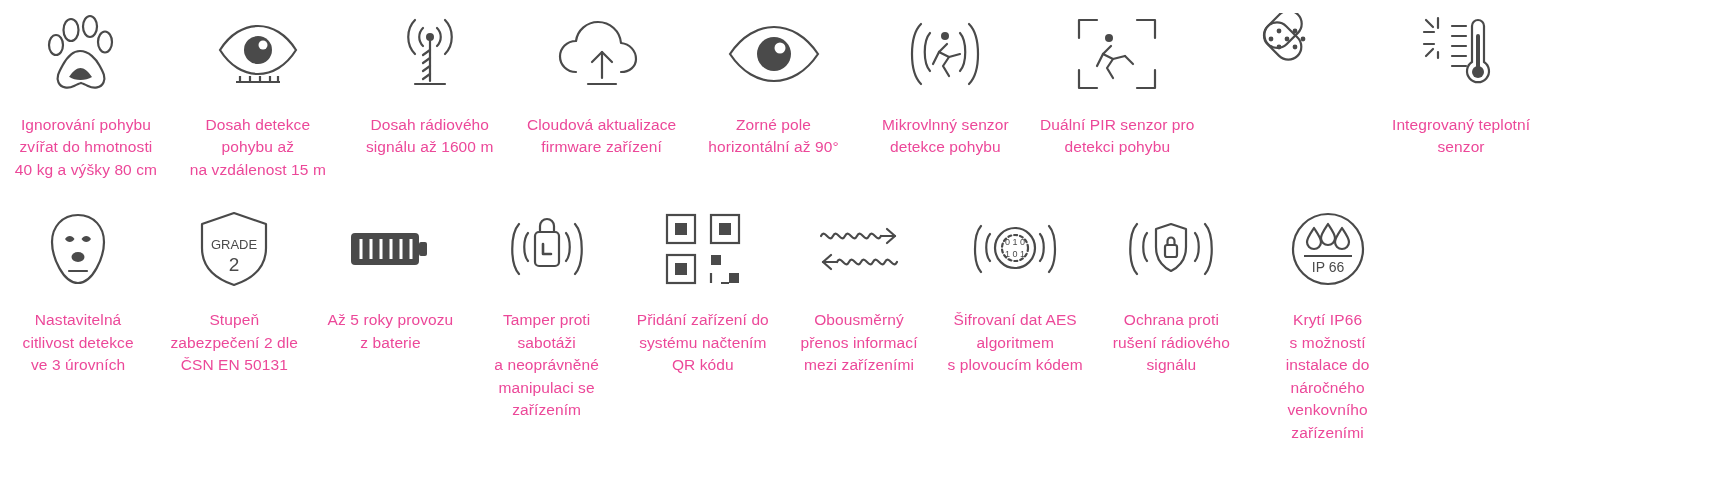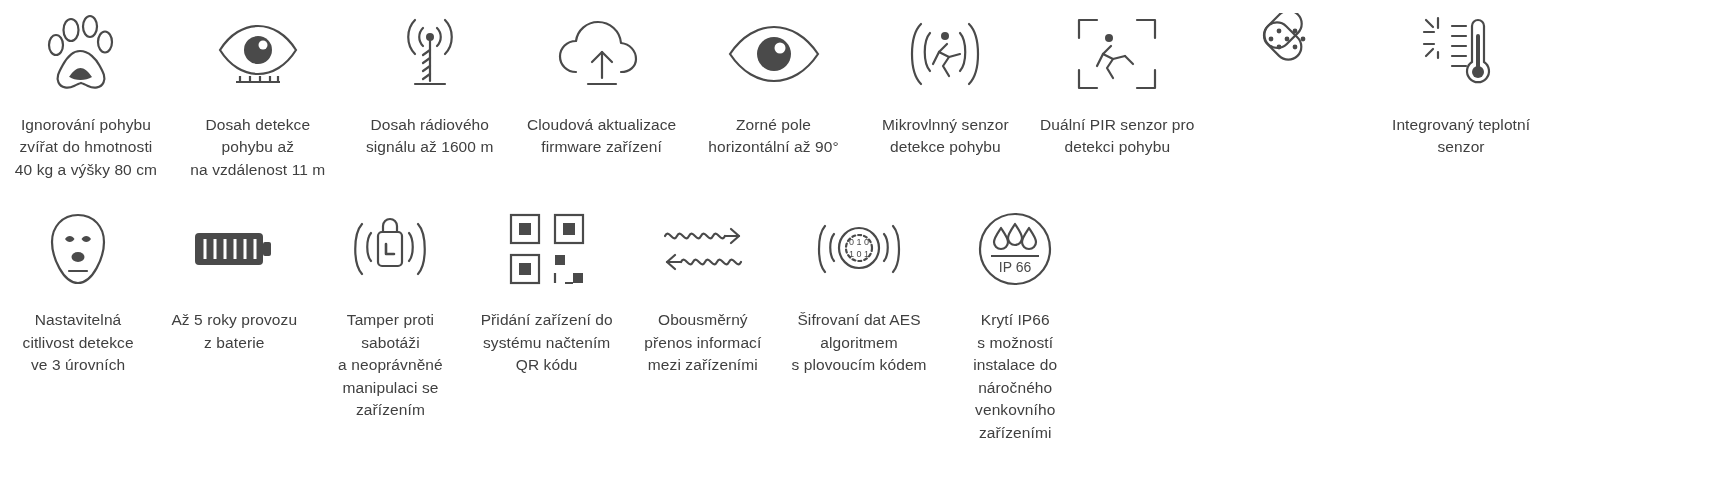--- a/index.html
+++ b/index.html
@@ -43,21 +43,21 @@
     justify-content: center;
   }
   .icon-box svg {
     display: block;
   }
   .caption {
     margin-top: 14px;
     text-align: center;
     font-size: 15.5px;
     line-height: 1.45;
-    color: #404040;
+    color: #ec4899;
     white-space: pre-line;
     letter-spacing: 0.1px;
   }
   
   .r1c { width: 171.9px; }
   
   .r2c { width: 156.2px; }
 </style>
 </head>
 <body>
@@ -87,21 +87,21 @@
         <svg width="96" height="80" viewBox="0 0 96 80" fill="none" stroke="#4a4a4a" stroke-width="2.2">
           <path d="M10 36c10-16 24-24 38-24s28 8 38 24c-10 16-24 24-38 24S20 52 10 36z"></path>
           <circle cx="48" cy="36" r="14" fill="#4a4a4a" stroke="none"></circle>
           <circle cx="53" cy="31" r="4.5" fill="#ffffff" stroke="none"></circle>
           <path d="M26 68h44"></path>
           <path d="M30 68v-6M40 68v-6M50 68v-6M60 68v-6M68 68v-6"></path>
         </svg>
       </div>
       <div class="caption">Dosah detekce
 pohybu až
-na vzdálenost 11 m</div>
+na vzdálenost 15 m</div>
     </div>
 
     <div class="feature r1c">
       <div class="icon-box">
         <svg width="90" height="84" viewBox="0 0 90 84" fill="none" stroke="#4a4a4a" stroke-width="2.2" stroke-linecap="round">
           <path d="M30 8c-9 9-9 25 0 34"></path>
           <path d="M38 16c-5 5-5 13 0 18"></path>
           <path d="M60 8c9 9 9 25 0 34"></path>
           <path d="M52 16c5 5 5 13 0 18"></path>
           <circle cx="45" cy="25" r="4" fill="#4a4a4a" stroke="none"></circle>
@@ -217,20 +217,32 @@
           <path d="M42.5 30c2.5-4 7-4 9.5 0-2.5 4-7 4-9.5 0z" fill="#4a4a4a" stroke="none"></path>
           <ellipse cx="39" cy="48" rx="6.5" ry="5" fill="#4a4a4a" stroke="none"></ellipse>
           <path d="M30 62h18"></path>
         </svg>
       </div>
       <div class="caption">Nastavitelná
 citlivost detekce
 ve 3 úrovních</div>
     </div>
 
+    <div class="feature r2c">
+      <div class="icon-box">
+        <svg width="86" height="84" viewBox="0 0 86 84" fill="none" stroke="#4a4a4a" stroke-width="2.2" stroke-linejoin="round">
+          <path d="M43 6L11 17v24c0 20 14 31 32 37 18-6 32-17 32-37V17L43 6z"></path>
+          <text x="43" y="42" font-family="Liberation Sans, sans-serif" font-size="13" fill="#4a4a4a" stroke="none" text-anchor="middle">GRADE</text>
+          <text x="43" y="64" font-family="Liberation Sans, sans-serif" font-size="19" fill="#4a4a4a" stroke="none" text-anchor="middle">2</text>
+        </svg>
+      </div>
+      <div class="caption">Stupeň
+zabezpečení 2 dle
+ČSN EN 50131</div>
+    </div>
 
     <div class="feature r2c">
       <div class="icon-box">
         <svg width="90" height="56" viewBox="0 0 90 56" fill="none" stroke="#4a4a4a" stroke-width="2.2" stroke-linejoin="round">
           <rect x="6" y="12" width="68" height="32" rx="4" fill="#4a4a4a" stroke="none"></rect>
           <rect x="74" y="21" width="8" height="14" rx="2" fill="#4a4a4a" stroke="none"></rect>
           <path d="M16 18v20M26 18v20M36 18v20M46 18v20M56 18v20M66 18v20" stroke="#ffffff" stroke-width="3"></path>
         </svg>
       </div>
       <div class="caption">Až 5 roky provozu
@@ -302,20 +314,36 @@
           <circle cx="48" cy="38" r="13" stroke-dasharray="3 3"></circle>
           <text x="48" y="35" font-family="Liberation Sans, sans-serif" font-size="9" fill="#4a4a4a" stroke="none" text-anchor="middle">0 1 0</text>
           <text x="48" y="47" font-family="Liberation Sans, sans-serif" font-size="9" fill="#4a4a4a" stroke="none" text-anchor="middle">1 0 1</text>
         </svg>
       </div>
       <div class="caption">Šifrovaní dat AES
 algoritmem
 s plovoucím kódem</div>
     </div>
 
+    <div class="feature r2c">
+      <div class="icon-box">
+        <svg width="96" height="78" viewBox="0 0 96 78" fill="none" stroke="#4a4a4a" stroke-width="2.2" stroke-linecap="round" stroke-linejoin="round">
+          <path d="M14 14c-9 10-9 40 0 50"></path>
+          <path d="M24 23c-5 6-5 22 0 28"></path>
+          <path d="M82 14c9 10 9 40 0 50"></path>
+          <path d="M72 23c5 6 5 22 0 28"></path>
+          <path d="M48 14L33 19v18c0 13 7 20 15 24 8-4 15-11 15-24V19l-15-5z"></path>
+          <rect x="42" y="35" width="12" height="12" rx="2"></rect>
+          <path d="M44.5 35v-4a3.5 3.5 0 017 0v4"></path>
+        </svg>
+      </div>
+      <div class="caption">Ochrana proti
+rušení rádiového
+signálu</div>
+    </div>
 
     <div class="feature r2c">
       <div class="icon-box">
         <svg width="84" height="82" viewBox="0 0 84 82" fill="none" stroke="#4a4a4a" stroke-width="2.2" stroke-linejoin="round">
           <circle cx="42" cy="41" r="35"></circle>
           <path d="M28 20c-4 6-7 10-7 14a7 7 0 0014 0c0-4-3-8-7-14z"></path>
           <path d="M42 16c-4 6-7 10-7 14a7 7 0 0014 0c0-4-3-8-7-14z"></path>
           <path d="M56 20c-4 6-7 10-7 14a7 7 0 0014 0c0-4-3-8-7-14z"></path>
           <path d="M18 48h48"></path>
           <text x="42" y="64" font-family="Liberation Sans, sans-serif" font-size="14" fill="#4a4a4a" stroke="none" text-anchor="middle">IP 66</text>

